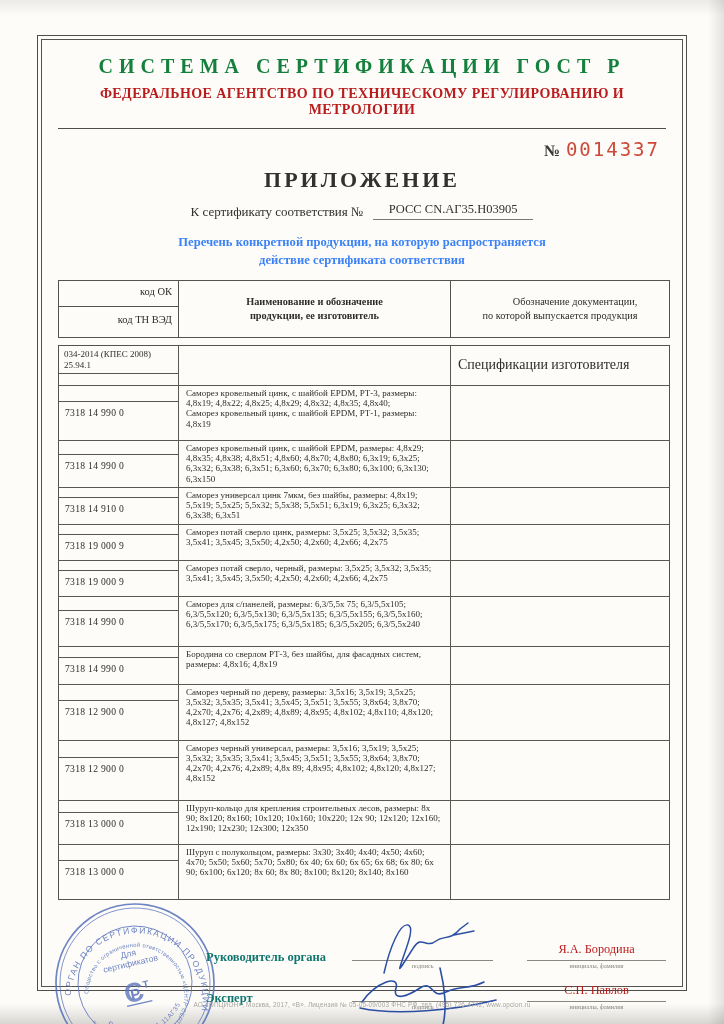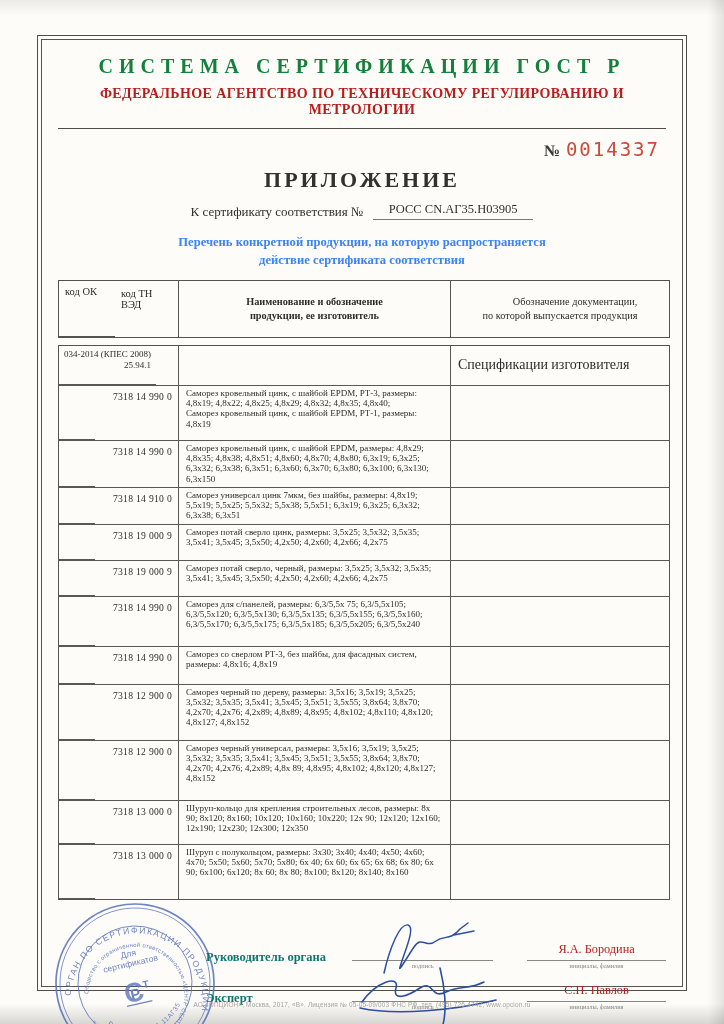--- a/index.html
+++ b/index.html
@@ -25,31 +25,31 @@
   .number-line .nsign { font-size:16px; font-weight:bold; color:#3a3936; margin-right:6px; }
   .number-line .nval { font-family:"DejaVu Sans Mono",monospace; font-size:19px; color:#cd4938; letter-spacing:2px; }
   .pril { text-align:center; font-weight:bold; font-size:22px; letter-spacing:3px; margin-top:5px; color:#33312e; }
   .cert-line { text-align:center; font-size:13px; margin-top:11px; color:#33312e; }
   .cert-num { display:inline-block; font-size:12.5px; border-bottom:1px solid #7a7872; padding:0 16px 2px; margin-left:6px; transform:translateY(-3px); }
   .subtitle { text-align:center; font-weight:bold; font-size:12.6px; line-height:1.42; margin-top:11px; white-space:pre-line; color:#3b82f6; }
 
   
   .prod-table { width:612px; margin:10px auto 0; font-size:9px; }
   .thead { display:flex; border:1px solid #55534e; height:58px; }
-  .thead .c1 { width:120px; border-right:1px solid #55534e; display:flex; flex-direction:row; }
+  .thead .c1 { width:120px; border-right:1px solid #55534e; display:flex; flex-direction:column;text-align:right; }
   .thead .c1 .hok { flex:0 0 47%; border-bottom:1px solid #55534e; padding:5px 6px 0; font-size:10.5px; }
   .thead .c1 .htn { flex:1; padding:7px 6px 0; font-size:10.5px; }
   .thead .c2 { width:272px; border-right:1px solid #55534e; display:flex; align-items:center; justify-content:center;
                text-align:center; font-weight:bold; font-size:10.3px; line-height:1.35; white-space:pre-line; }
   .thead .c3 { flex:1; display:flex; align-items:center; justify-content:center; text-align:right;
                font-weight:normal; font-size:10.3px; line-height:1.35; white-space:pre-line; }
   .tbody { border:1px solid #55534e; margin-top:7px; }
   .trow { display:flex; border-bottom:1px solid #5a5853; }
   .trow:last-child { border-bottom:none; }
-  .c-left { width:120px; border-right:1px solid #5a5853; display:flex; flex-direction:row;text-align:right; }
+  .c-left { width:120px; border-right:1px solid #5a5853; display:flex; flex-direction:column; }
   .c-left .ok { flex:0 0 30%; border-bottom:1px solid #5a5853; padding:2px 5px; font-size:9px; line-height:1.2; white-space:pre-line; }
   .c-left.has-ok .ok { flex:0 0 auto; padding:3px 5px; }
   .c-left .tn { flex:1; padding:5px 6px 2px; font-size:9.6px; letter-spacing:0.3px; }
   .c-name { width:272px; border-right:1px solid #5a5853; padding:2px 7px 3px; line-height:1.14; font-size:9px; white-space:pre-line; }
   .c-doc { flex:1; padding:2px 7px; font-size:14px; display:flex; align-items:center; }
   .trow:nth-child(1){min-height:40px} .trow:nth-child(2){min-height:55px}
   .trow:nth-child(3){min-height:46px} .trow:nth-child(4){min-height:34px}
   .trow:nth-child(5){min-height:36px} .trow:nth-child(6){min-height:36px}
   .trow:nth-child(7){min-height:50px} .trow:nth-child(8){min-height:38px}
   .trow:nth-child(9){min-height:56px} .trow:nth-child(10){min-height:60px}
@@ -176,21 +176,21 @@
       </div>
       <div class="c-name">Саморез для с/панелей, размеры: 6,3/5,5х 75; 6,3/5,5х105; 6,3/5,5х120; 6,3/5,5х130; 6,3/5,5х135; 6,3/5,5х155; 6,3/5,5х160; 6,3/5,5х170; 6,3/5,5х175; 6,3/5,5х185; 6,3/5,5х205; 6,3/5,5х240</div>
       <div class="c-doc"></div>
     </div>
 
     <div class="trow">
       <div class="c-left">
         <div class="ok"></div>
         <div class="tn">7318 14 990 0</div>
       </div>
-      <div class="c-name">Саморез со сверлом РТ-3, без шайбы, для фасадных систем, размеры: 4,8х16; 4,8х19</div>
+      <div class="c-name">Бородина со сверлом РТ-3, без шайбы, для фасадных систем, размеры: 4,8х16; 4,8х19</div>
       <div class="c-doc"></div>
     </div>
 
     <div class="trow">
       <div class="c-left">
         <div class="ok"></div>
         <div class="tn">7318 12 900 0</div>
       </div>
       <div class="c-name">Саморез черный по дереву, размеры: 3,5х16; 3,5х19; 3,5х25; 3,5х32; 3,5х35; 3,5х41; 3,5х45; 3,5х51; 3,5х55; 3,8х64; 3,8х70; 4,2х70; 4,2х76; 4,2х89; 4,8х89; 4,8х95; 4,8х102; 4,8х110; 4,8х120; 4,8х127; 4,8х152</div>
       <div class="c-doc"></div>

